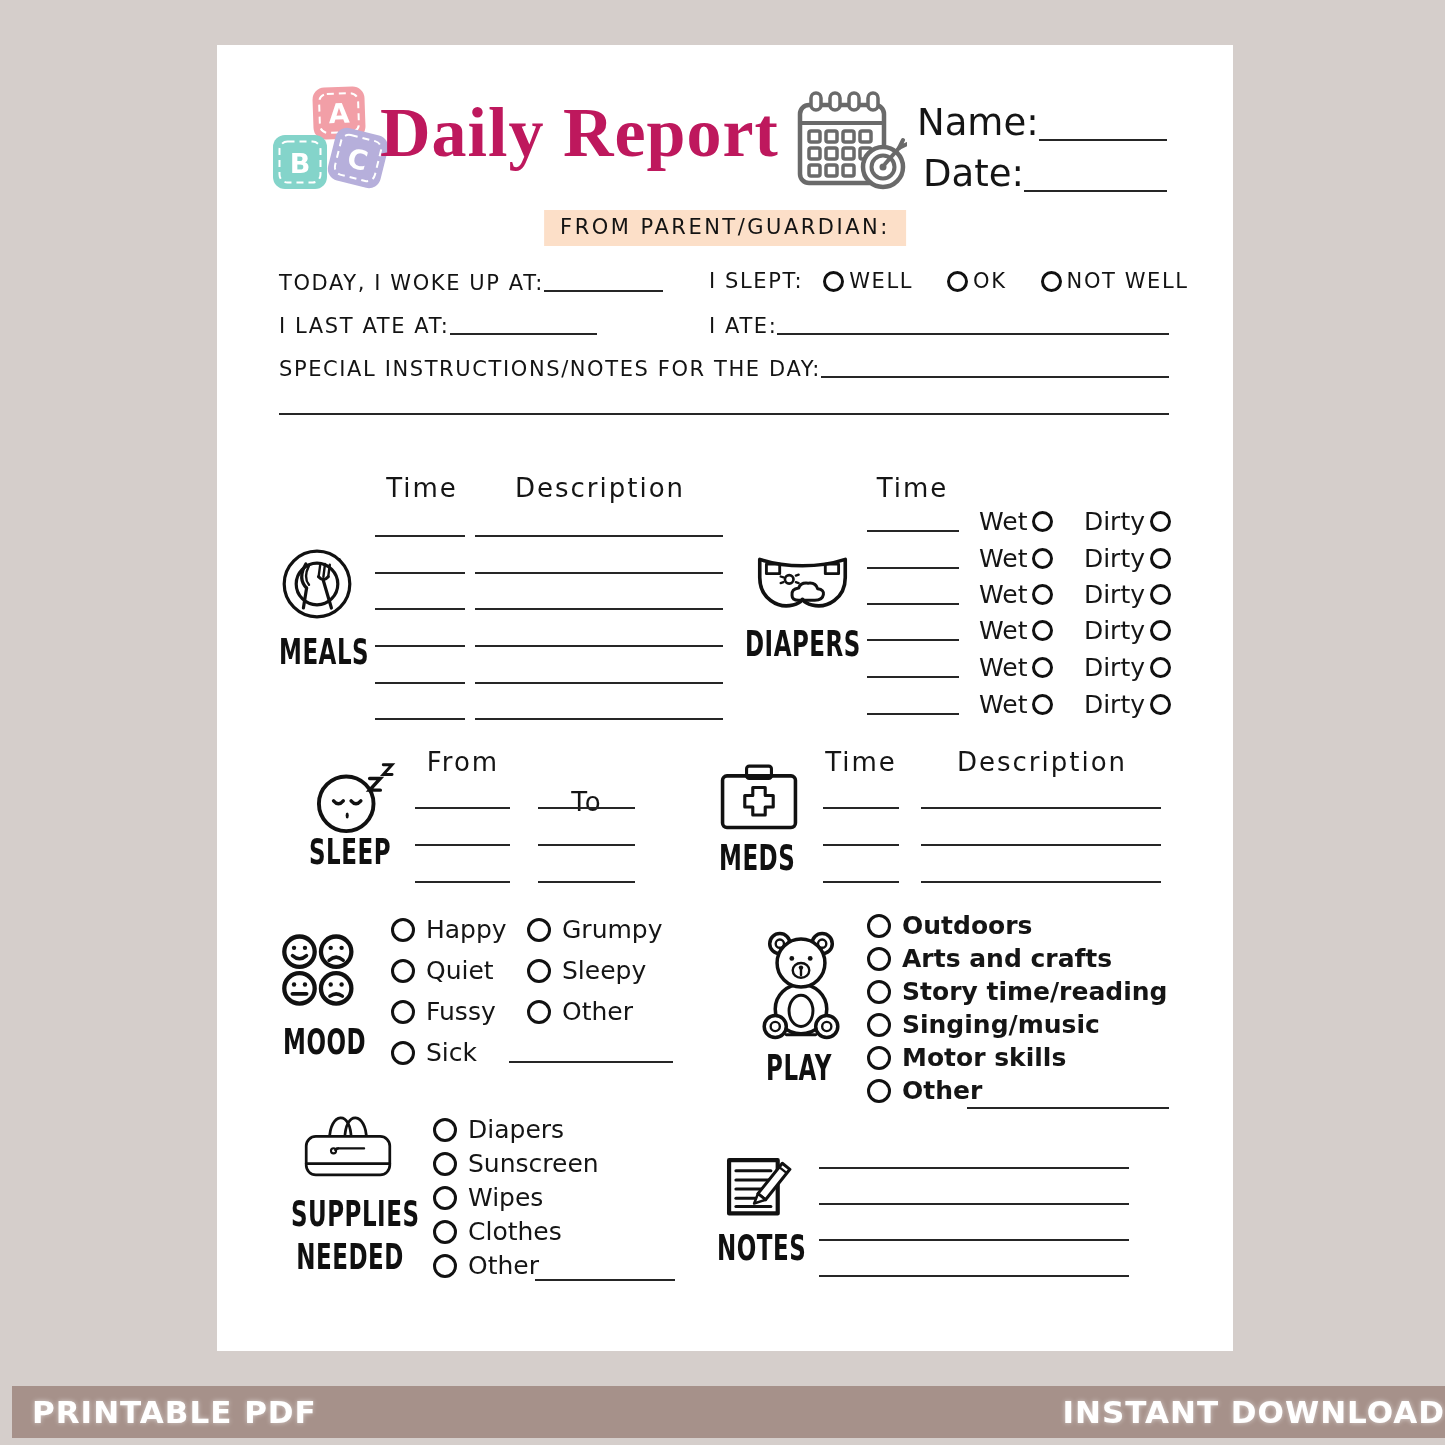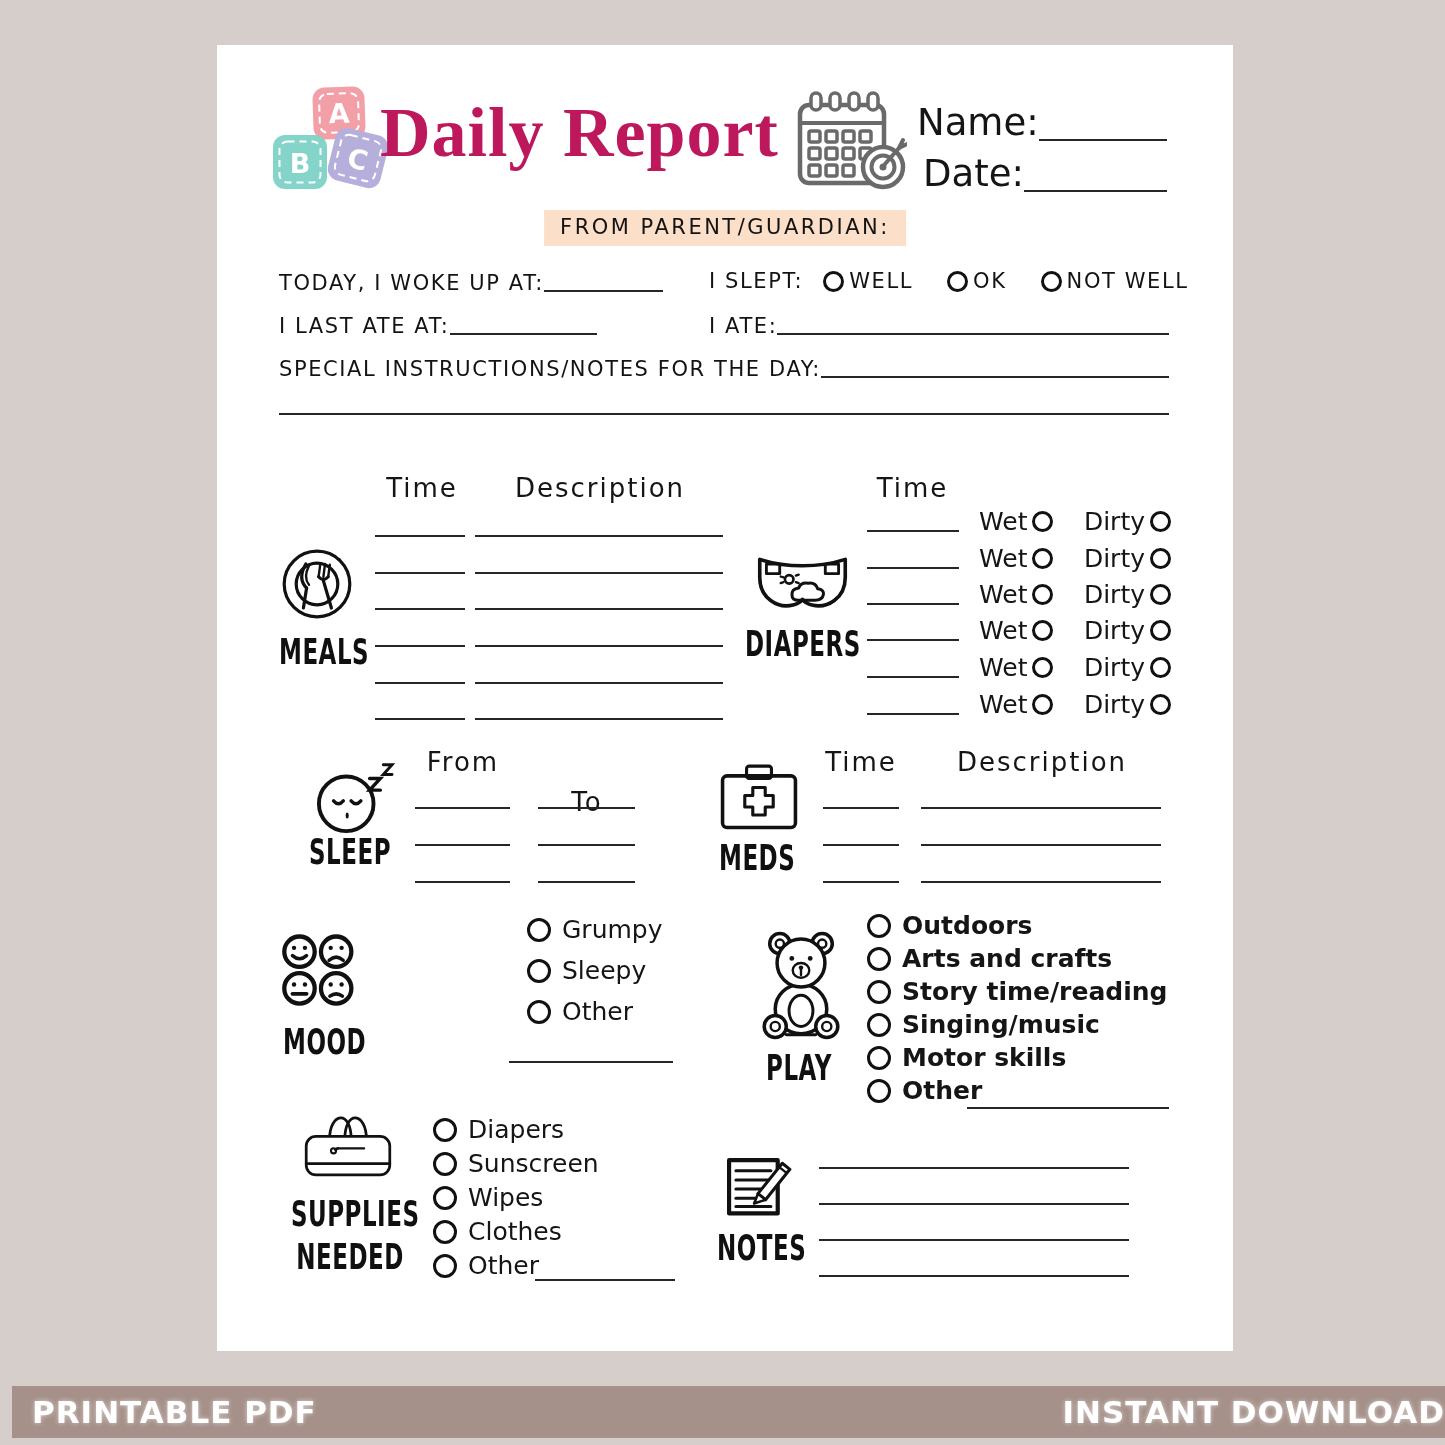--- a/index.html
+++ b/index.html
@@ -322,20 +322,38 @@
           <circle cx="65" cy="66" r="2.8"></circle>
             <circle cx="79" cy="66" r="2.8"></circle>
         </g>
         <path d="M16,29 Q25,37 34,29" stroke-width="4.5"></path>
         <path d="M63,35 Q72,27 81,35" stroke-width="4.5"></path>
         <path d="M16,78 L34,78" stroke-width="5"></path>
         <path d="M64,81 Q72,75 80,81" stroke-width="4.5"></path>
       </g>
     </svg>
     <div class="stamp" style="left:66px; top:976px; width:72px;">MOOD</div>
+    <div class="optcol" style="left:174px; top:870px; gap:12px;">
+      <div class="opt">
+          <span class="radio big"></span>
+          <span class="lbl">Happy</span>
+        </div>
+      <div class="opt">
+          <span class="radio big"></span>
+          <span class="lbl">Quiet</span>
+        </div>
+      <div class="opt">
+          <span class="radio big"></span>
+          <span class="lbl">Fussy</span>
+        </div>
+      <div class="opt">
+          <span class="radio big"></span>
+          <span class="lbl">Sick</span>
+        </div>
+    </div>
     <div class="optcol" style="left:310px; top:870px; gap:12px;">
       <div class="opt">
           <span class="radio big"></span>
           <span class="lbl">Grumpy</span>
         </div>
       <div class="opt">
           <span class="radio big"></span>
           <span class="lbl">Sleepy</span>
         </div>
       <div class="opt">

